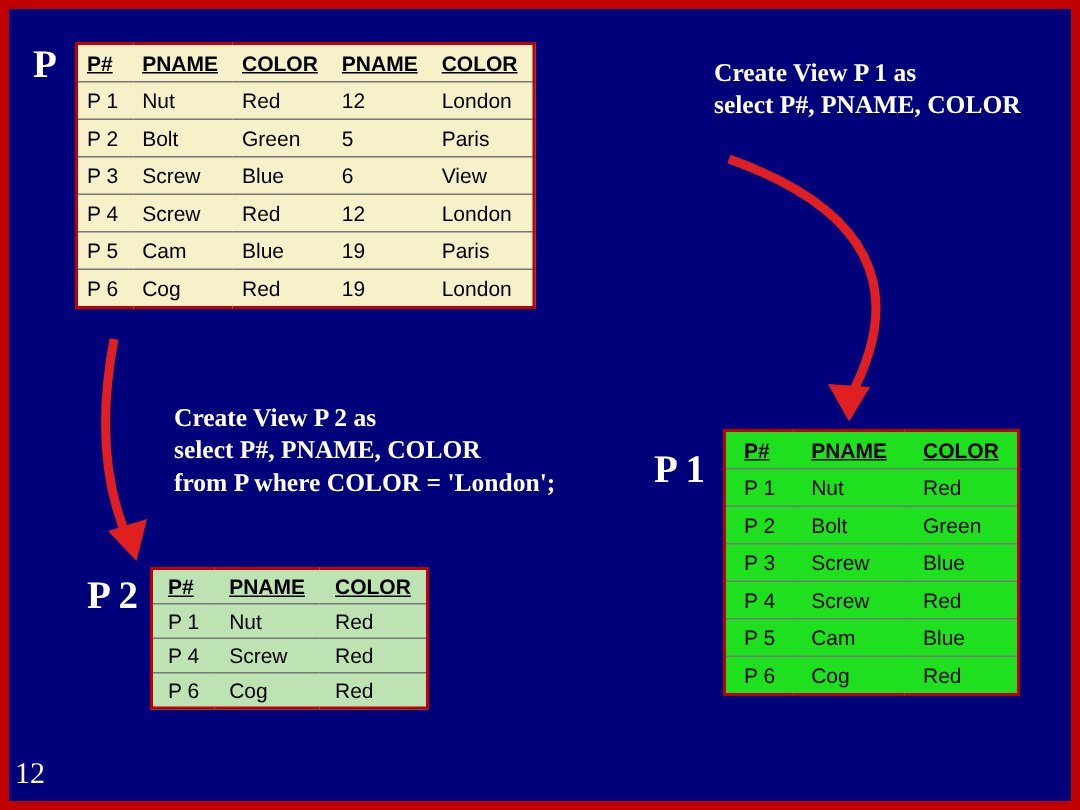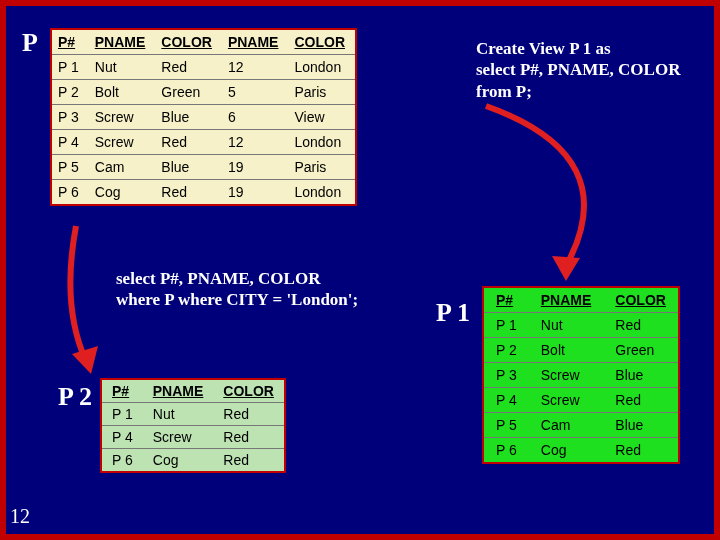--- a/index.html
+++ b/index.html
@@ -125,26 +125,26 @@
           <td>Red</td>
           <td>19</td>
           <td>London</td>
         </tr>
       </tbody>
   </table>
 
   <div class="sql1">
     <div>Create View P 1 as</div>
     <div>select P#, PNAME, COLOR</div>
-    <div>from P;</div>
   </div>
 
   <div class="sql2">
+    <div>Create View P 2 as</div>
     <div>select P#, PNAME, COLOR</div>
-    <div>where P where CITY = 'London';</div>
+    <div>from P where COLOR = 'London';</div>
   </div>
 
   <svg class="arrow" style="left:450px; top:100px;" width="200" height="180">
     <path d="M 30 0 Q 170 50 110 160" stroke="#e02020" stroke-width="6" fill="none"></path>
     <polygon points="110,175 96,150 124,152" fill="#e02020"></polygon>
   </svg>
 
   <svg class="arrow" style="left:50px; top:220px;" width="100" height="150">
     <path d="M 20 0 Q 5 80 30 135" stroke="#e02020" stroke-width="6" fill="none"></path>
     <polygon points="35,148 16,128 42,120" fill="#e02020"></polygon>

